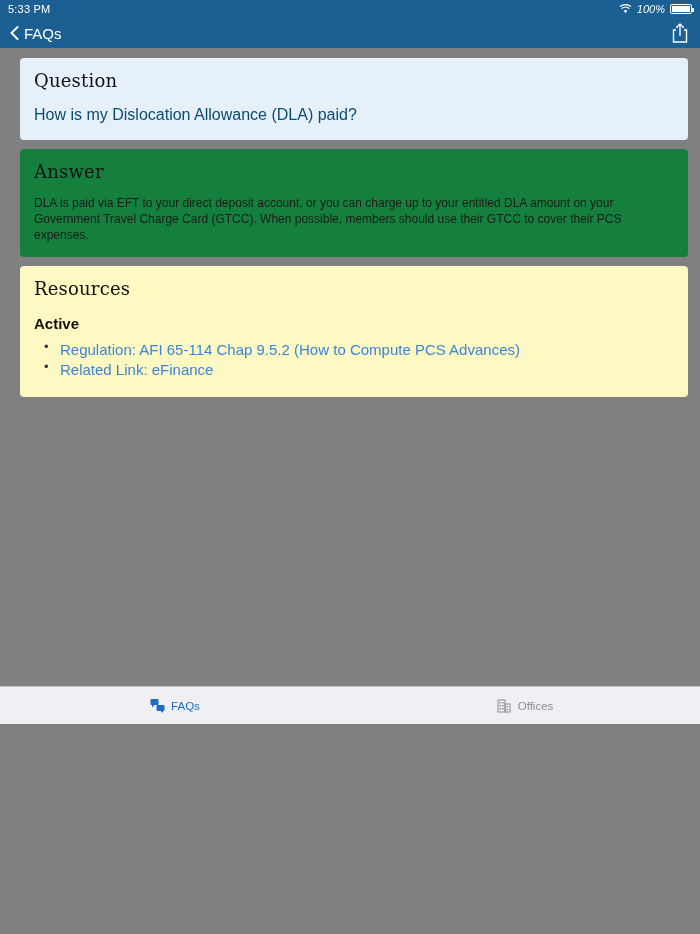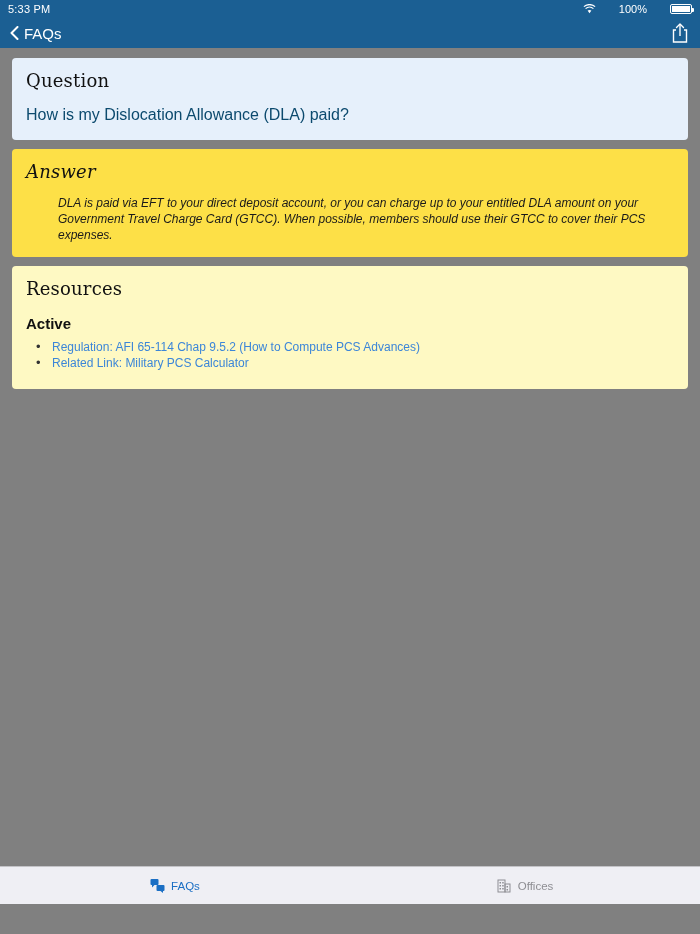--- a/index.html
+++ b/index.html
@@ -6,21 +6,21 @@
   html, body {
     width: 700px;
     height: 934px;
     background: #808080;
     font-family: "Liberation Sans", sans-serif;
     overflow: hidden;
   }
   .screen {
     position: relative;
     width: 700px;
-    height: 904px;
+    height: 724px;
     background: #808080;
     display: flex;
     flex-direction: column;
     justify-content: center;
   }
 
   
   .status-bar {
     height: 18px;
     background: #1b5f93;
@@ -30,21 +30,22 @@
     align-items: center;
     padding: 0 8px;
     flex: none;
   }
   .status-time { font-size: 11px; letter-spacing: 0.2px; }
   .status-date { font-size: 11px; margin-left: 10px; margin-top: 42px; }
   .status-right {
     margin-left: auto;
     display: flex;
     align-items: center;
-    gap: 23px;
+    gap: 5px;
+    font-style: italic;
   }
   .wifi-icon { display: inline-block; width: 13px; height: 10px; position: relative; }
   .wifi-icon svg { display: block; }
   .battery-pct { font-size: 11px; }
   .battery-icon {
     width: 22px; height: 10px;
     border: 1px solid #ffffff;
     border-radius: 2px;
     position: relative;
     display: inline-block;
@@ -90,70 +91,69 @@
   .nav-share {
     margin-left: auto;
     width: 20px; height: 22px;
     cursor: pointer;
   }
 
   
   .content {
     flex: 1;
     background: #808080;
-    padding: 10px 12px 0 12px;
+    padding: 10px 12px 0 20px;
     overflow: hidden;
   }
   .card {
     border-radius: 4px;
     margin-bottom: 9px;
     padding: 12px 14px 14px 14px;
   }
   .card-question { background: #e6f0fb; }
-  .card-answer  { background: #fde047; font-style: italic; }
+  .card-answer  { background: #15803d; }
   .card-resources { background: #fef9c3; padding-bottom: 18px; }
 
   .card-heading {
     font-family: "DejaVu Serif", serif;
     font-size: 18px;
     font-weight: normal;
     color: #111111;
     margin-bottom: 13px;
     letter-spacing: 0.2px;
   }
   .question-text {
     font-size: 16px;
     color: #0c4a6e;
     line-height: 1.35;
   }
   .answer-text {
     font-size: 12px;
     color: #1a1a1a;
     line-height: 1.35;
-    margin-left: 32px;
   }
   .answer-text p { margin: 0; }
 
   .res-subhead {
     font-size: 15px;
     font-weight: bold;
     color: #111111;
     margin: 16px 0 8px 0;
   }
   .res-subhead:first-of-type { margin-top: 12px; }
   ul.res-list {
     list-style: none;
     margin: 0 0 0 8px;
     padding: 0;
   }
   ul.res-list li {
     position: relative;
     padding-left: 18px;
     margin-bottom: 14px;
-    font-size: 12px;
+    font-size: 15px;
     line-height: 1.3;
   }
   ul.res-list li:last-child { margin-bottom: 0; }
   ul.res-list li::before {
     content: "\2022";
     position: absolute;
     left: 2px;
     top: -1px;
     color: #333333;
     font-size: 13px;
@@ -246,21 +246,21 @@
 
       <div class="res-subhead">Active</div>
       <ul class="res-list">
         <li>
           <a class="res-link" href="#">Regulation: AFI 65-114 Chap 9.5.2 (How to Compute PCS Advances)</a>
         </li>
       </ul>
 
       <ul class="res-list">
         <li>
-          <a class="res-link" href="#">Related Link: Military PCS Calculator</a>
+          <a class="res-link" href="#">Related Link: eFinance</a>
         </li>
       </ul>
     </div>
 
   </div>
 
   <div class="tab-bar">
     <div class="tab tab-active">
       <span class="tab-icon">
         <svg width="15" height="15" viewBox="0 0 15 15">

